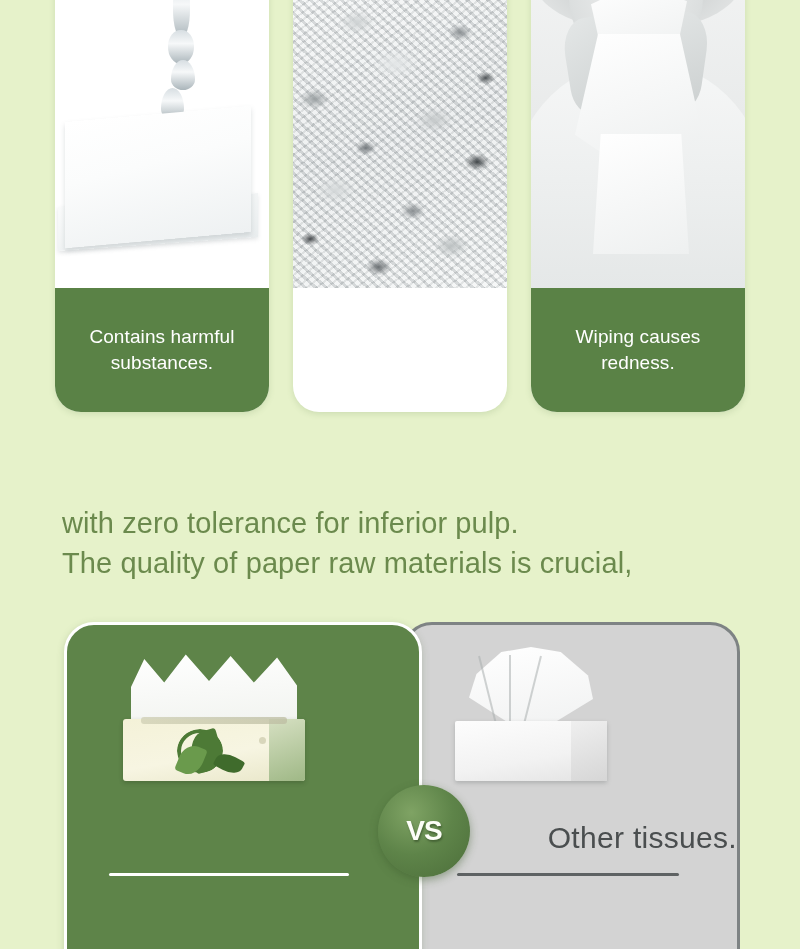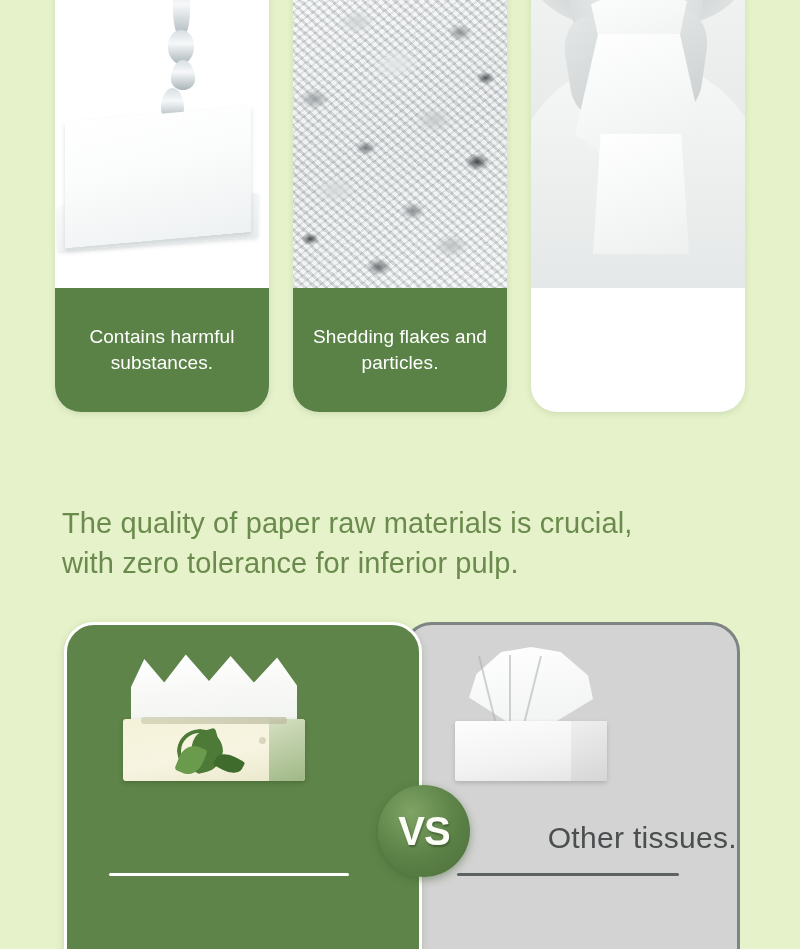--- a/index.html
+++ b/index.html
@@ -148,21 +148,21 @@
   .label-other { position:absolute; left:8px; right:0; top:196px; text-align:right;
       color:#4a4e4f; font-size:30px; letter-spacing:.3px; }
   .rule-other { position:absolute; left:52px; width:222px; top:248px; height:3px;
       background:#5e6263; border-radius:2px; }
 
   .vs-badge { position:absolute; left:314px; top:163px; width:92px; height:92px;
       border-radius:50%;
       background:radial-gradient(circle at 36% 30%, #7fa364 0%, #5e8449 48%, #4c6e3a 100%);
       box-shadow:0 3px 8px rgba(60,90,45,.45);
       display:flex; align-items:center; justify-content:center;
-      color:#fdfef8; font-size:40px; font-weight:bold; letter-spacing:-1px;
+      color:#fdfef8; font-size:28px; font-weight:bold; letter-spacing:-1px;
       text-shadow:1px 2px 2px rgba(45,70,35,.55); z-index:5; }
 </style>
 </head>
 <body>
 
 <div class="page">
 
   <div class="cards">
 
     <div class="card">
@@ -175,42 +175,42 @@
           <div class="drip d5"></div>
         <div class="stack2"></div>
           <div class="sideface"></div>
           <div class="stack"></div>
       </div>
       <div class="card-label">Contains harmful substances.</div>
     </div>
 
     <div class="card">
       <div class="card-photo p2"></div>
-      <div class="card-label">Shedding flakes and particles.</div>
     </div>
 
     <div class="card">
       <div class="card-photo p3">
         <div class="hair"></div>
         <div class="face"></div>
 
         <div class="shoulder"></div>
         <div class="hand hand-l"></div>
           <div class="hand hand-r"></div>
         <div class="tissue t1"></div>
           <div class="tissue t2"></div>
           <div class="tissue t3"></div>
       </div>
+      <div class="card-label">Wiping causes redness.</div>
     </div>
 
   </div>
 
   <div class="headline">
+    <div>with zero tolerance for inferior pulp.</div>
     <div>The quality of paper raw materials is crucial,</div>
-    <div>with zero tolerance for inferior pulp.</div>
   </div>
 
   <div class="compare">
 
     <div class="panel panel-other">
       <div class="panel-inner">
         <div class="box-other">
           <div class="fan"></div>
           <div class="fanline" style="left:62px;"></div>
           <div class="fanline" style="left:84px; transform:rotate(14deg);"></div>

